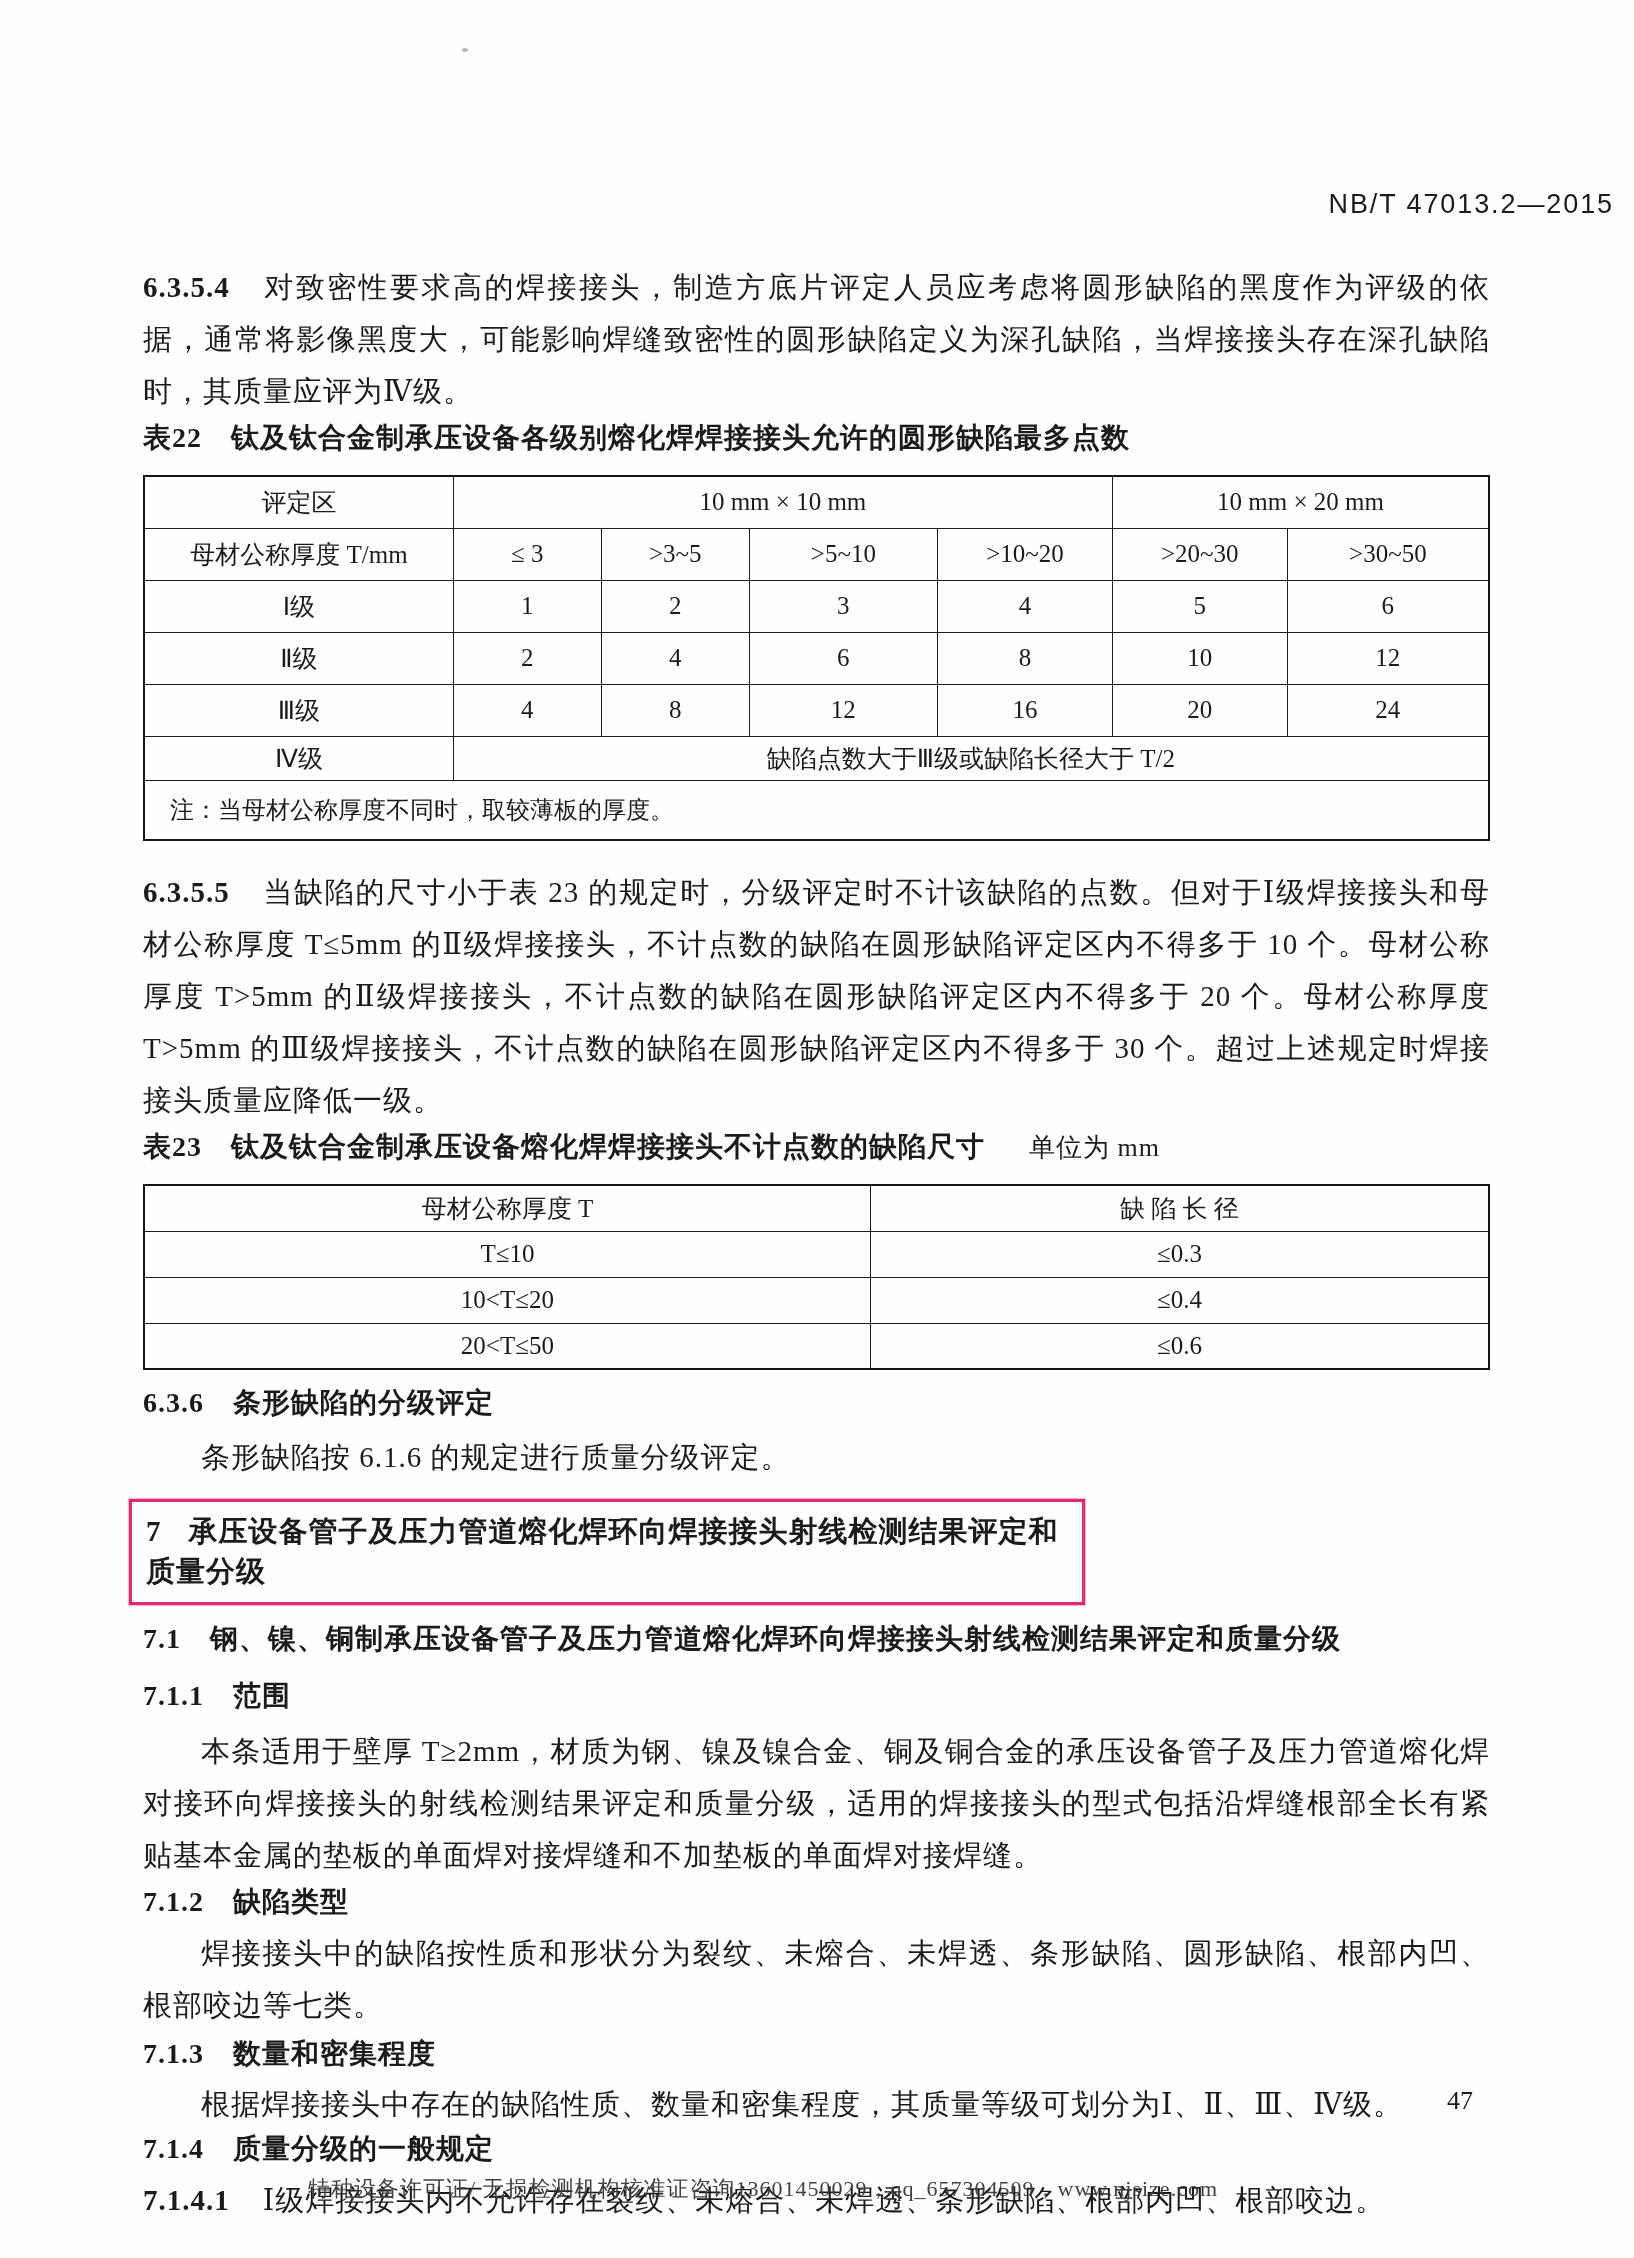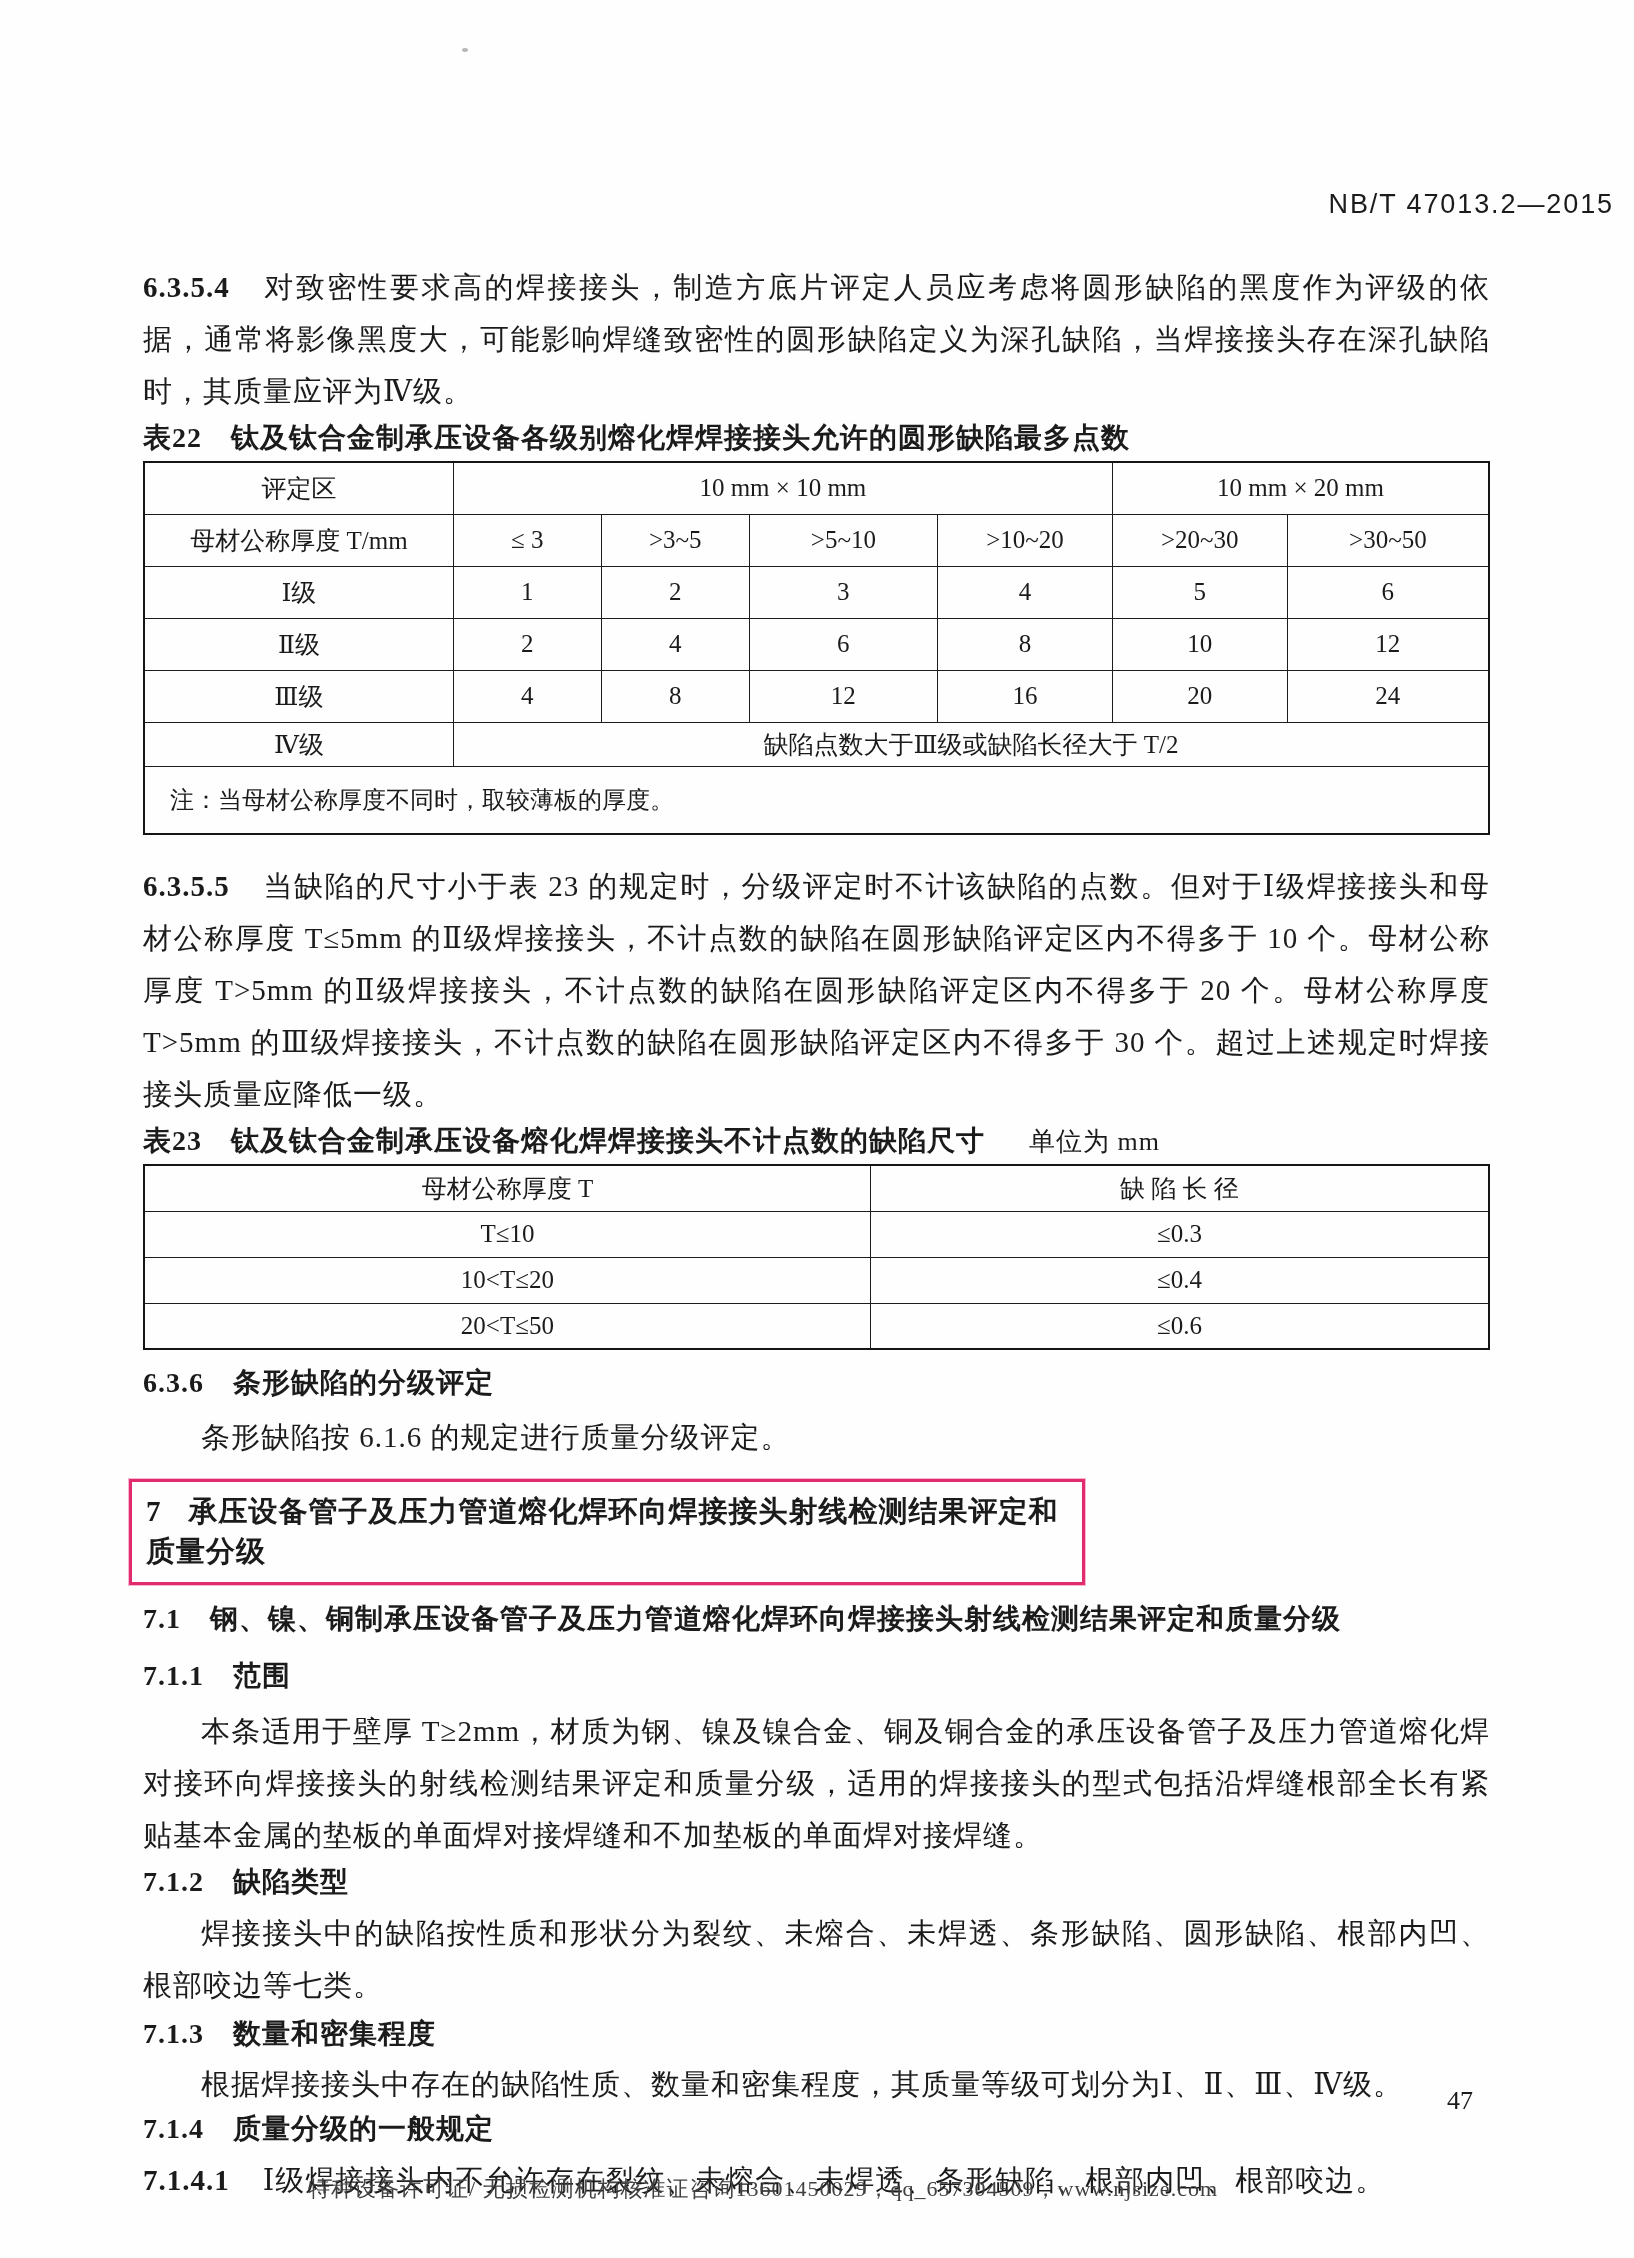--- a/index.html
+++ b/index.html
@@ -43,35 +43,36 @@
     font-size: 28px;
     font-weight: bold;
     letter-spacing: 1px;
   }
   .tbl-title .unit { font-weight: normal; margin-left: 44px; font-size: 26px; }
 
   table.grid {
     width: 100%;
     border-collapse: collapse;
     table-layout: fixed;
-    margin-top: 4px;
+    margin-top: 18px;
     font-size: 25px;
+    font-family: Liberation Serif, serif;
   }
   table.grid td, table.grid th {
     border: 1.9px solid #1c1c1c;
     text-align: center;
     vertical-align: middle;
     font-weight: normal;
     padding: 0 3.9px;
   }
   table.grid { border: 2.9px solid #151515; }
   .t22 tr.hrow td      { height: 52px; }
   .t22 tr.drow td      { height: 52px; }
   .t22 tr.ivrow td     { height: 44px; }
-  .t22 tr.noterow td   { height: 68px; text-align: left; padding-left: 25px; font-size: 24px; }
+  .t22 tr.noterow td   { height: 60px; text-align: left; padding-left: 25px; font-size: 24px; }
   .t23 td, .t23 th     { height: 46px; }
 
   .heading {
     font-size: 28px;
     font-weight: bold;
     letter-spacing: 1px;
   }
   .heading .clause-num { margin-right: 29px; }
   .h-636  { margin-top: 13.5px; }
   .b-636  { margin-top: 9.7px; }

